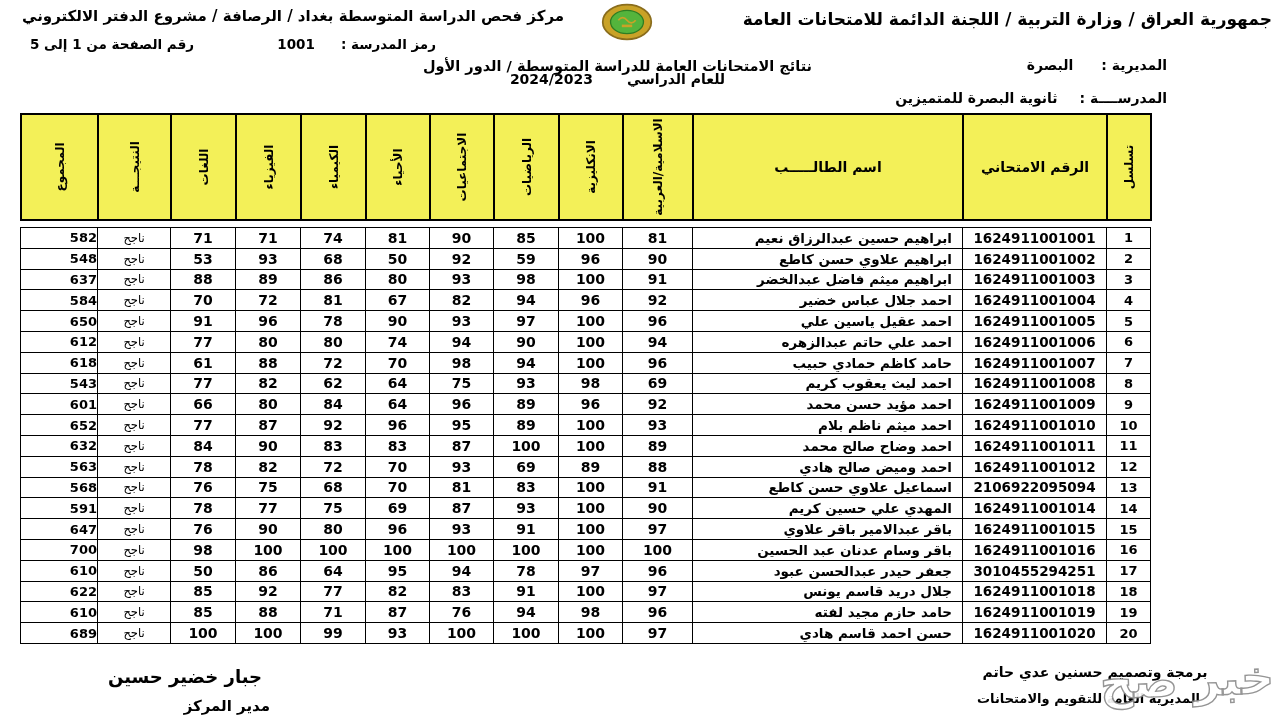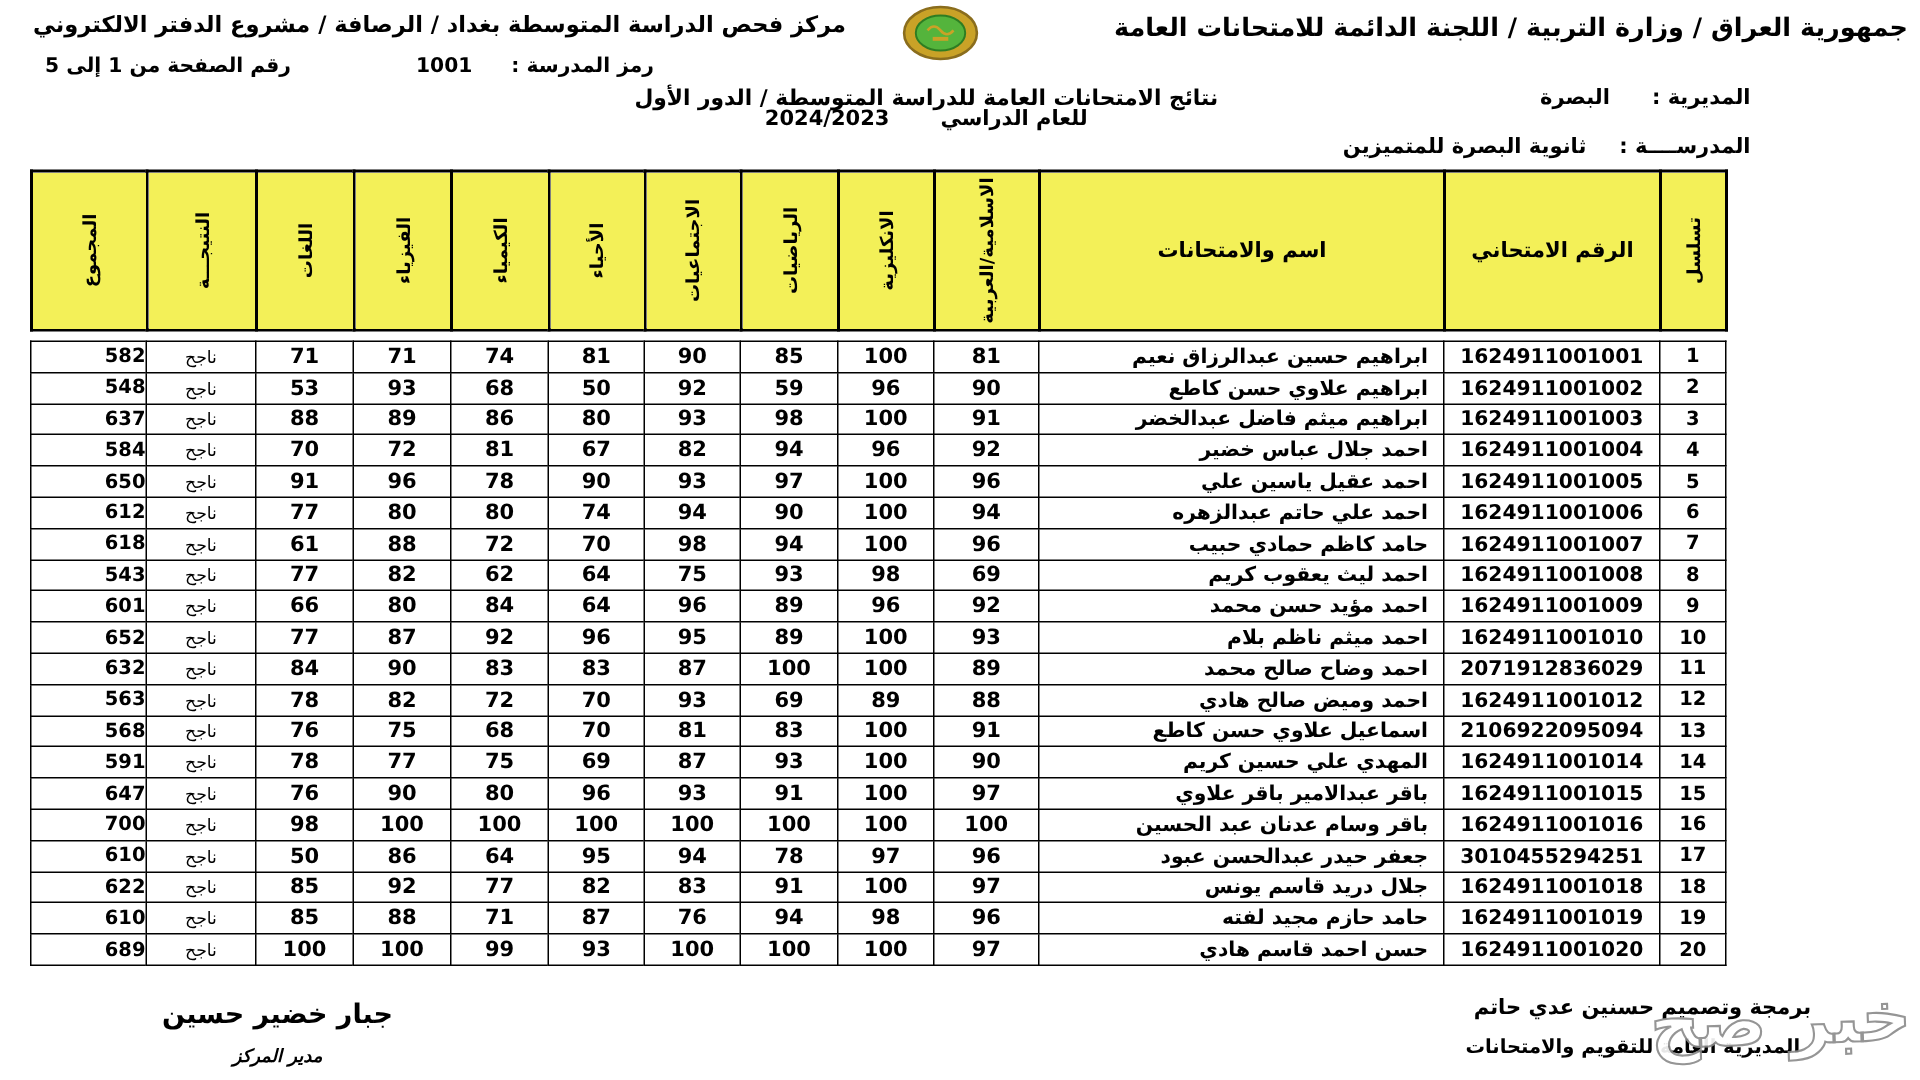--- a/index.html
+++ b/index.html
@@ -42,21 +42,21 @@
   .body-table tr{height:20.8px;}
   td.c-serial{font-weight:bold;font-size:13px;text-align:center;}
   td.c-exam{font-weight:bold;font-size:13.5px;text-align:center;direction:ltr;}
   td.c-name{font-weight:bold;font-size:13.5px;text-align:right;padding-right:10px;}
   td.c-score{font-weight:bold;font-size:14px;text-align:center;}
   td.c-result{font-size:11.5px;text-align:center;}
   td.c-total{font-weight:bold;font-size:13px;text-align:right;}
 
   
   .sig-name{left:100px;top:666px;width:170px;text-align:center;font-size:18px;font-weight:bold;}
-  .sig-title{left:100px;top:697px;width:170px;text-align:center;font-size:12px;font-weight:bold;font-style:italic;}
+  .sig-title{left:100px;top:697px;width:170px;font-size:15px;font-weight:bold;}
   .credit1{right:45px;top:664px;width:280px;text-align:center;font-size:14px;font-weight:bold;}
   .credit2{right:74px;top:691px;width:235px;text-align:center;font-size:13px;font-weight:bold;}
   .watermark{
     right:6px;top:653px;font-size:46px;font-weight:bold;z-index:5;
     color:#ffffff;-webkit-text-stroke:1.4px #8a8a8a;opacity:.9;
     transform:rotate(-2deg);white-space:nowrap;
   }
 </style>
 </head>
 <body>
@@ -111,21 +111,21 @@
       <col style="width:65px">
       <col style="width:73px">
       <col style="width:77px">
   </colgroup>
   <tbody>
       <tr>
     <th class="rot">
           <span>تسلسل</span>
         </th>
     <th class="flat"><span>الرقم الامتحاني</span></th>
-    <th class="flat"><span>اسم والامتحانات</span></th>
+    <th class="flat"><span>اسم الطالـــــب</span></th>
     <th class="rot">
           <span>الاسلامية/العربية</span>
         </th>
     <th class="rot">
           <span>الانكليزية</span>
         </th>
     <th class="rot">
           <span>الرياضيات</span>
         </th>
     <th class="rot">
@@ -315,21 +315,21 @@
     <td class="c-score">95</td>
     <td class="c-score">96</td>
     <td class="c-score">92</td>
     <td class="c-score">87</td>
     <td class="c-score">77</td>
     <td class="c-result">ناجح</td>
     <td class="c-total">652</td>
   </tr>
       <tr>
     <td class="c-serial">11</td>
-    <td class="c-exam">2071912836029</td>
+    <td class="c-exam">1624911001011</td>
     <td class="c-name">احمد وضاح صالح محمد</td>
     <td class="c-score">89</td>
     <td class="c-score">100</td>
     <td class="c-score">100</td>
     <td class="c-score">87</td>
     <td class="c-score">83</td>
     <td class="c-score">83</td>
     <td class="c-score">90</td>
     <td class="c-score">84</td>
     <td class="c-result">ناجح</td>

